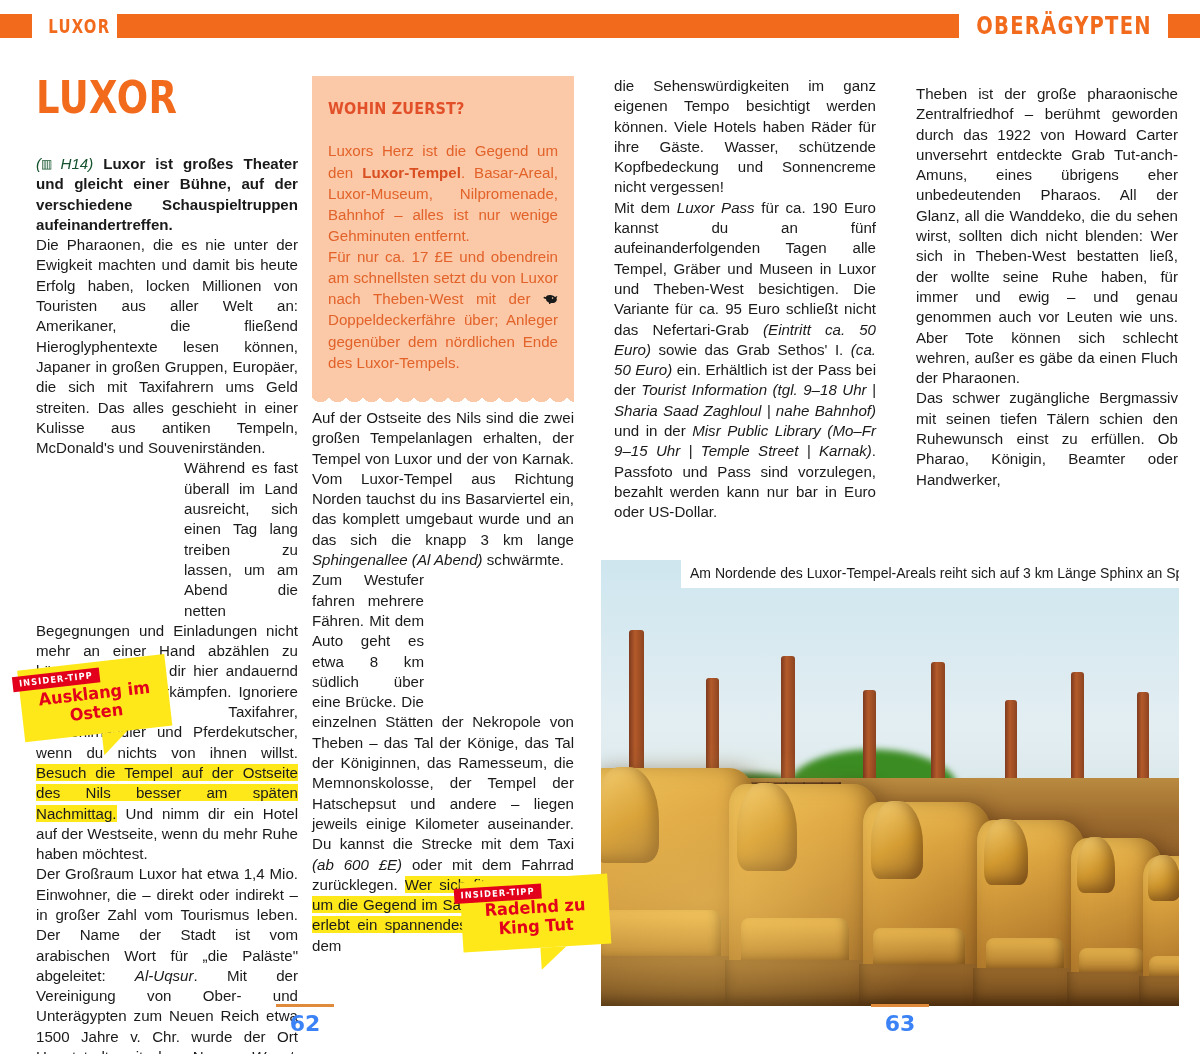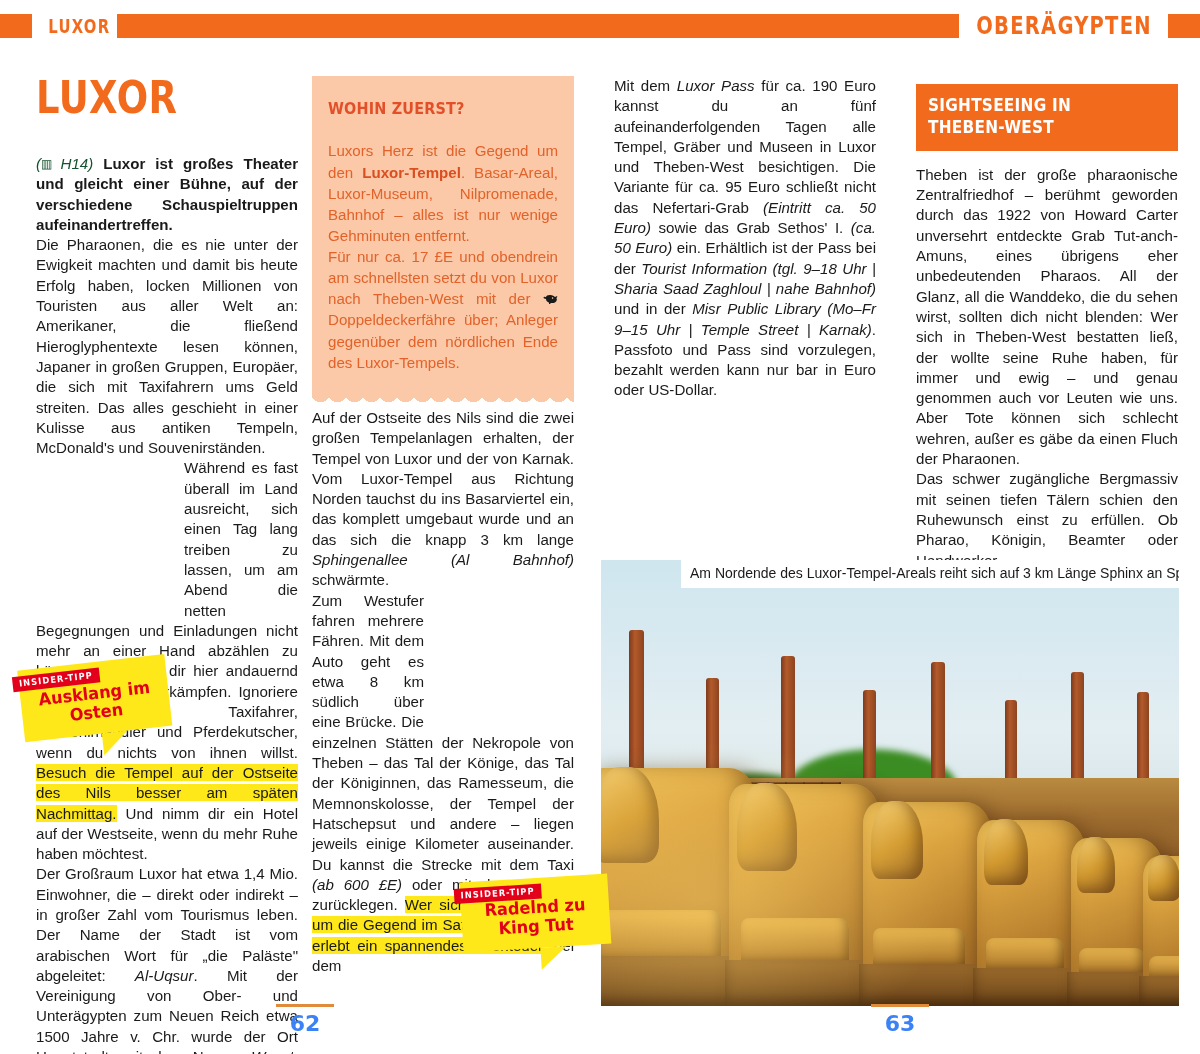--- a/index.html
+++ b/index.html
@@ -353,47 +353,44 @@
     <p><span>Luxors Herz ist die Gegend um den </span><span class="bold">Luxor-Tempel</span><span>. Basar-Areal, Luxor-Museum, Nilpromenade, Bahnhof – alles ist nur wenige Gehminuten entfernt.</span></p>
     <p><span>Für nur ca. 17 £E und obendrein am schnellsten setzt du von Luxor nach Theben-West mit der </span><span class="piggy"><svg width="15" height="11" viewBox="0 0 15 11">
             <path d="M3 3.2C3 1.6 5 0.8 7.2 0.9c2.3.1 4.1 1 4.6 2.1l2.6-1.1-.9 2.3c.3.6.4 1.2.3 1.8-.3 2-2.4 3.2-4.9 3.1-.5 0-.9-.1-1.3-.2l-.3 1.1H6l.1-1.3C4.3 8.1 3 6.7 3 5.1L1.3 4.6c-.6-.2-.9-.8-.7-1.3.2-.5.8-.7 1.3-.5L3 3.2z" fill="#1a1a1a"></path>
             <circle cx="9.6" cy="4.1" r=".8" fill="#fbc9a7"></circle>
           </svg></span><span> Doppeldeckerfähre über; Anleger gegenüber dem nördlichen Ende des Luxor-Tempels.</span></p>
   </div>
   <div class="torn"></div>
 </div>
 
 <div class="col" id="col2" style="top:408px;">
-  <p><span>Auf der Ostseite des Nils sind die zwei großen Tempelanlagen erhalten, der Tempel von Luxor und der von Karnak. Vom Luxor-Tempel aus Richtung Norden tauchst du ins Basarviertel ein, das komplett umgebaut wurde und an das sich die knapp 3 km lange </span><em>Sphingenallee (Al Bahnhof)</em><span> schwärmte.</span></p>
+  <p><span>Auf der Ostseite des Nils sind die zwei großen Tempelanlagen erhalten, der Tempel von Luxor und der von Karnak. Vom Luxor-Tempel aus Richtung Norden tauchst du ins Basarviertel ein, das komplett umgebaut wurde und an das sich die knapp 3 km lange </span><em>Sphingenallee (Al Abend)</em><span> schwärmte.</span></p>
   <div style="position:relative;">
     <div style="float:right;width:150px;height:128px;margin-top:130px;shape-outside:polygon(0 0,150px 0,150px 128px,0 128px);"></div>
     <p><span>Zum Westufer fahren mehrere Fähren. Mit dem Auto geht es etwa 8 km südlich über eine Brücke. Die einzelnen Stätten der Nekropole von Theben – das Tal der Könige, das Tal der Königinnen, das Ramesseum, die Memnonskolosse, der Tempel der Hatschepsut und andere – liegen jeweils einige Kilometer auseinander. Du kannst die Strecke mit dem Taxi </span><em>(ab 600 £E)</em><span> oder mit dem Fahrrad zurücklegen. </span><span class="hl">Wer sich fit genug fühlt, um die Gegend im Sattel zu erkunden, erlebt ein spannendes Abenteuer</span><span>, bei dem</span></p>
   </div>
 </div>
 
 <div class="tip" id="tip2">
   <div class="tip-body">
     <div class="tip-ribbon">INSIDER-TIPP</div>
     <div class="tip-text">
       <div>Radelnd zu</div>
       <div>King Tut</div>
     </div>
   </div>
   <div class="tip-tail"></div>
 </div>
 
 <div class="col" id="col3">
+  <p>die Sehenswürdigkeiten im ganz eigenen Tempo besichtigt werden können. Viele Hotels haben Räder für ihre Gäste. Wasser, schützende Kopfbedeckung und Sonnencreme nicht vergessen!</p>
   <p><span>Mit dem </span><em>Luxor Pass</em><span> für ca. 190 Euro kannst du an fünf aufeinanderfolgenden Tagen alle Tempel, Gräber und Museen in Luxor und Theben-West besichtigen. Die Variante für ca. 95 Euro schließt nicht das Nefertari-Grab </span><em>(Eintritt ca. 50 Euro)</em><span> sowie das Grab Sethos' I. </span><em>(ca. 50 Euro)</em><span> ein. Erhältlich ist der Pass bei der </span><em>Tourist Information (tgl. 9–18 Uhr | Sharia Saad Zaghloul | nahe Bahnhof)</em><span> und in der </span><em>Misr Public Library (Mo–Fr 9–15 Uhr | Temple Street | Karnak)</em><span>. Passfoto und Pass sind vorzulegen, bezahlt werden kann nur bar in Euro oder US-Dollar.</span></p>
 </div>
 
 <div class="col" id="col4" style="top:84px;">
-  <div class="sec-head">
-    <span>SIGHTSEEING IN</span>
-    <span>THEBEN-WEST</span>
-  </div>
   <p>Theben ist der große pharaonische Zentralfriedhof – berühmt geworden durch das 1922 von Howard Carter unversehrt entdeckte Grab Tut-anch-Amuns, eines übrigens eher unbedeutenden Pharaos. All der Glanz, all die Wanddeko, die du sehen wirst, sollten dich nicht blenden: Wer sich in Theben-West bestatten ließ, der wollte seine Ruhe haben, für immer und ewig – und genau genommen auch vor Leuten wie uns. Aber Tote können sich schlecht wehren, außer es gäbe da einen Fluch der Pharaonen.</p>
   <p>Das schwer zugängliche Bergmassiv mit seinen tiefen Tälern schien den Ruhewunsch einst zu erfüllen. Ob Pharao, Königin, Beamter oder Handwerker,</p>
 </div>
 
 <div class="photo">
   <div class="sky"></div>
   <div class="trees"></div>
   <div class="trunks">
     <div class="trunk" style="left:28px;  top:70px;  width:15px; height:200px;"></div>
     <div class="trunk" style="left:105px; top:118px; width:13px; height:160px;"></div>

